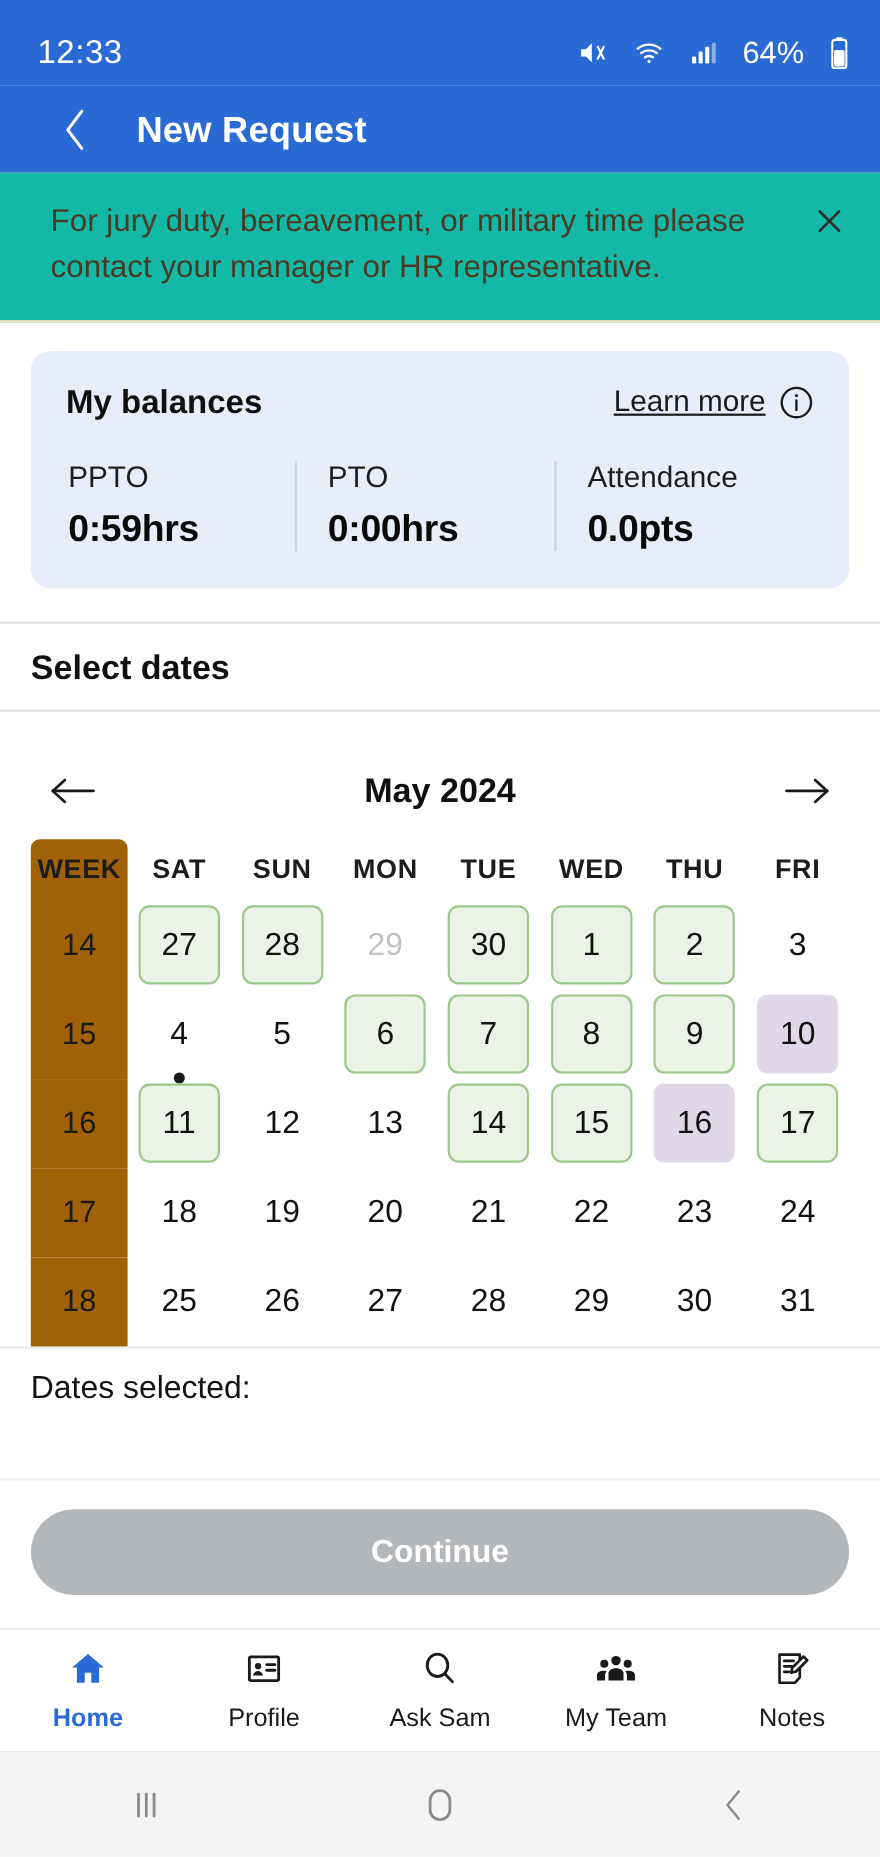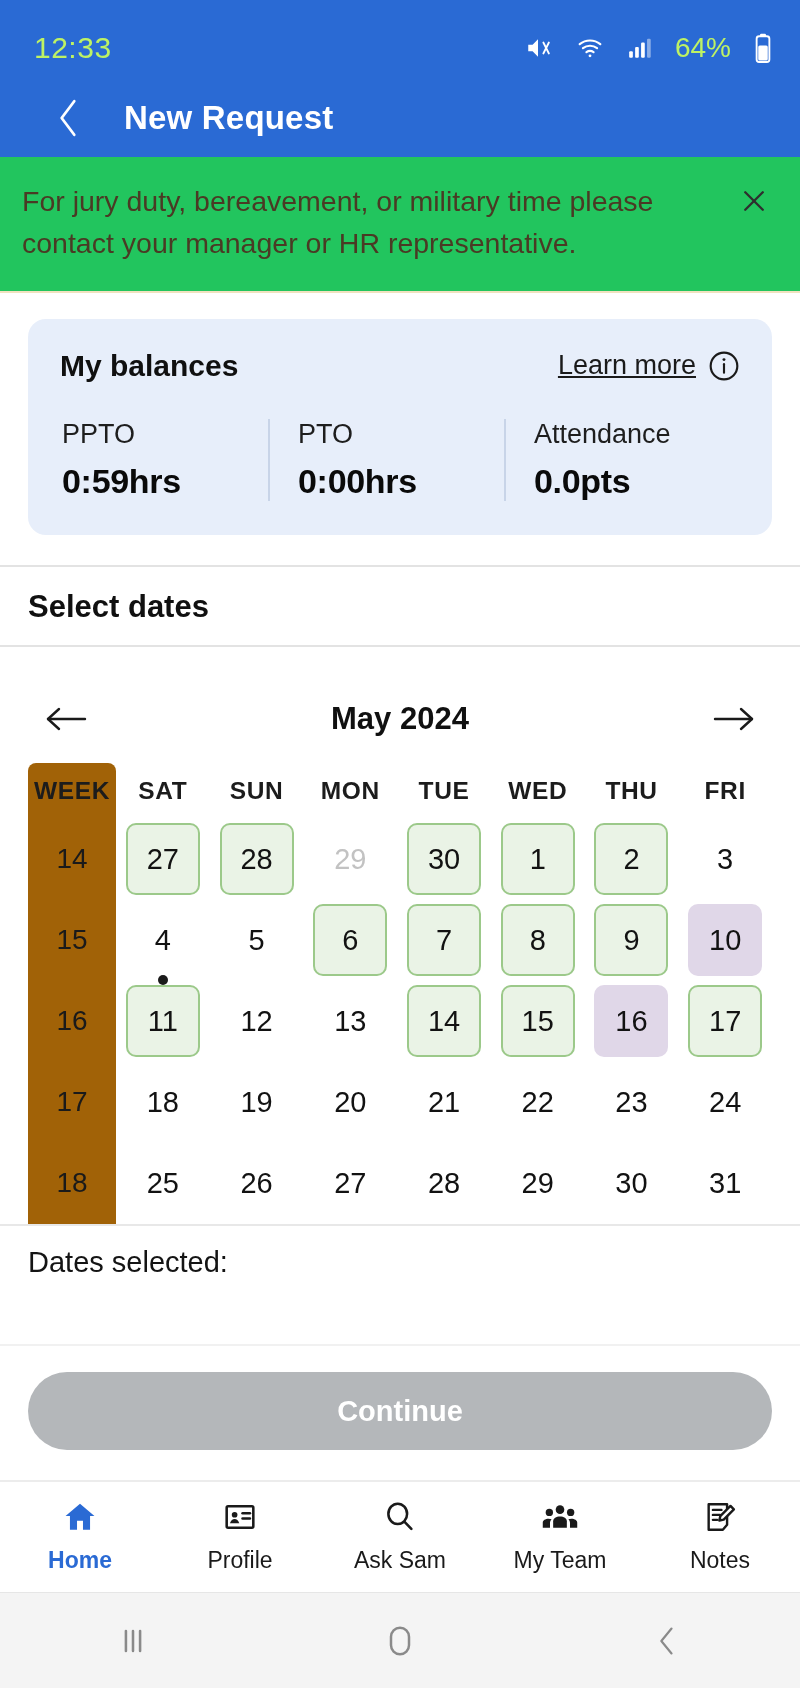--- a/index.html
+++ b/index.html
@@ -6,41 +6,41 @@
   html, body {
     width: 800px; height: 1688px;
     font-family: "Liberation Sans", sans-serif;
     background: #ffffff;
     overflow: hidden;
   }
   .phone { width: 800px; height: 1688px; display: flex; flex-direction: column; position: relative; }
 
   
   .statusbar {
-    height: 78px; background: #2a6ad4; color: #bef264;
+    height: 78px; background: #2a6ad4; color: #ffffff;
     display: flex; align-items: center; justify-content: space-between;
     padding: 18px 28px 0 34px; flex: none;
   }
   .status-time { font-size: 30px; font-weight: 400; letter-spacing: .5px; }
   .status-right { display: flex; align-items: center; gap: 22px; }
   .status-right svg { display: block; }
   .battery-pct { font-size: 28px; font-weight: 400; margin-right: 1px; }
 
   
   .appbar {
     height: 79px; background: #2a6ad4; color: #ffffff;
     display: flex; align-items: center; padding: 0 0 0 52px; flex: none;
   }
   .back-chevron { width: 34px; height: 40px; display: flex; align-items: center; justify-content: center; cursor: pointer; }
   .appbar-title { font-size: 33px; font-weight: 700; margin-left: 38px; letter-spacing: .2px; }
 
   
   .banner {
-    background: #22c55e; border-bottom: 2px solid #f0e2bf;
-    padding: 24px 30px 26px 22px; position: relative; flex: none;
+    background: #14b8a6; border-bottom: 2px solid #f0e2bf;
+    padding: 24px 30px 26px 46px; position: relative; flex: none;
   }
   .banner-text {
     font-size: 28.5px; color: #4a3a24; line-height: 1.47; max-width: 655px;
     font-weight: 400;
   }
   .banner-close {
     position: absolute; right: 24px; top: 22px;
     width: 44px; height: 44px; display: flex; align-items: center; justify-content: center;
     cursor: pointer; color: #3a3a3a;
   }

